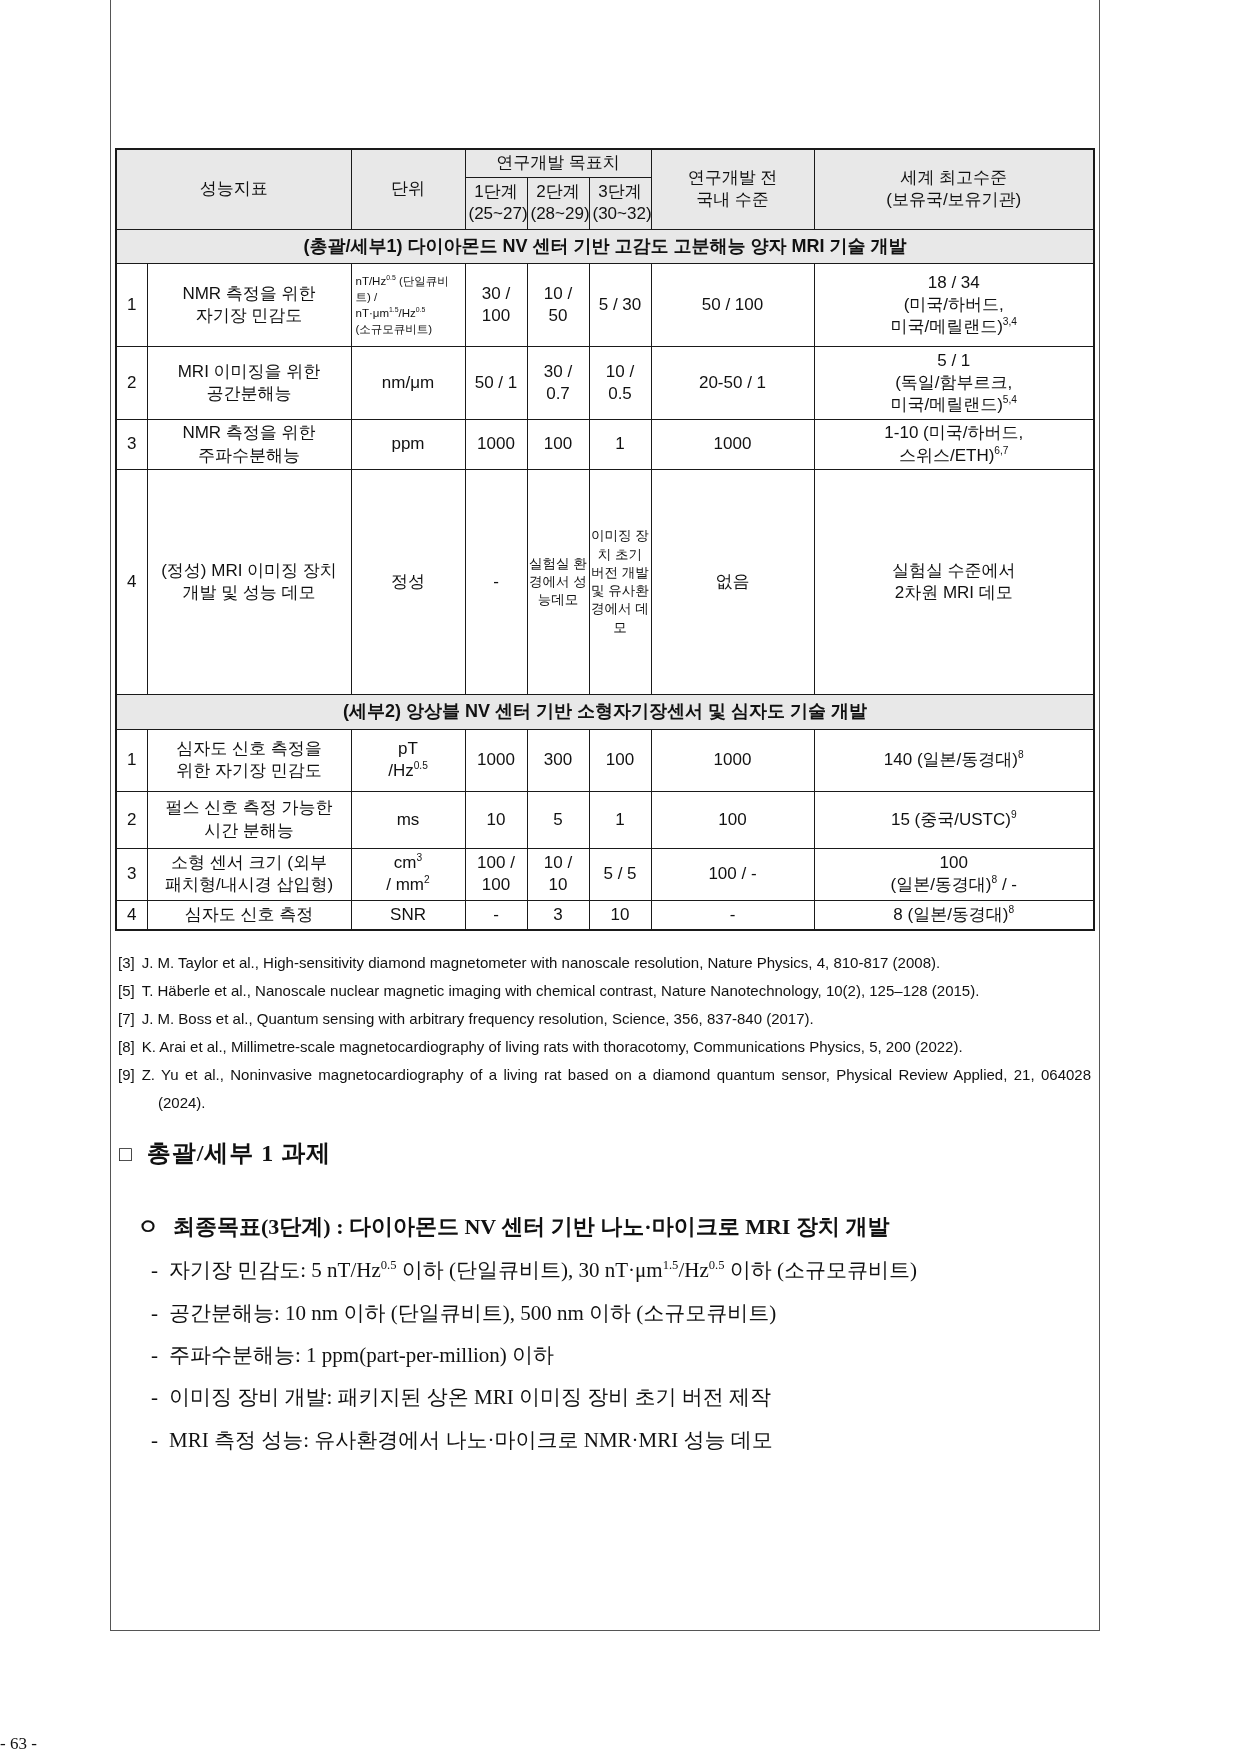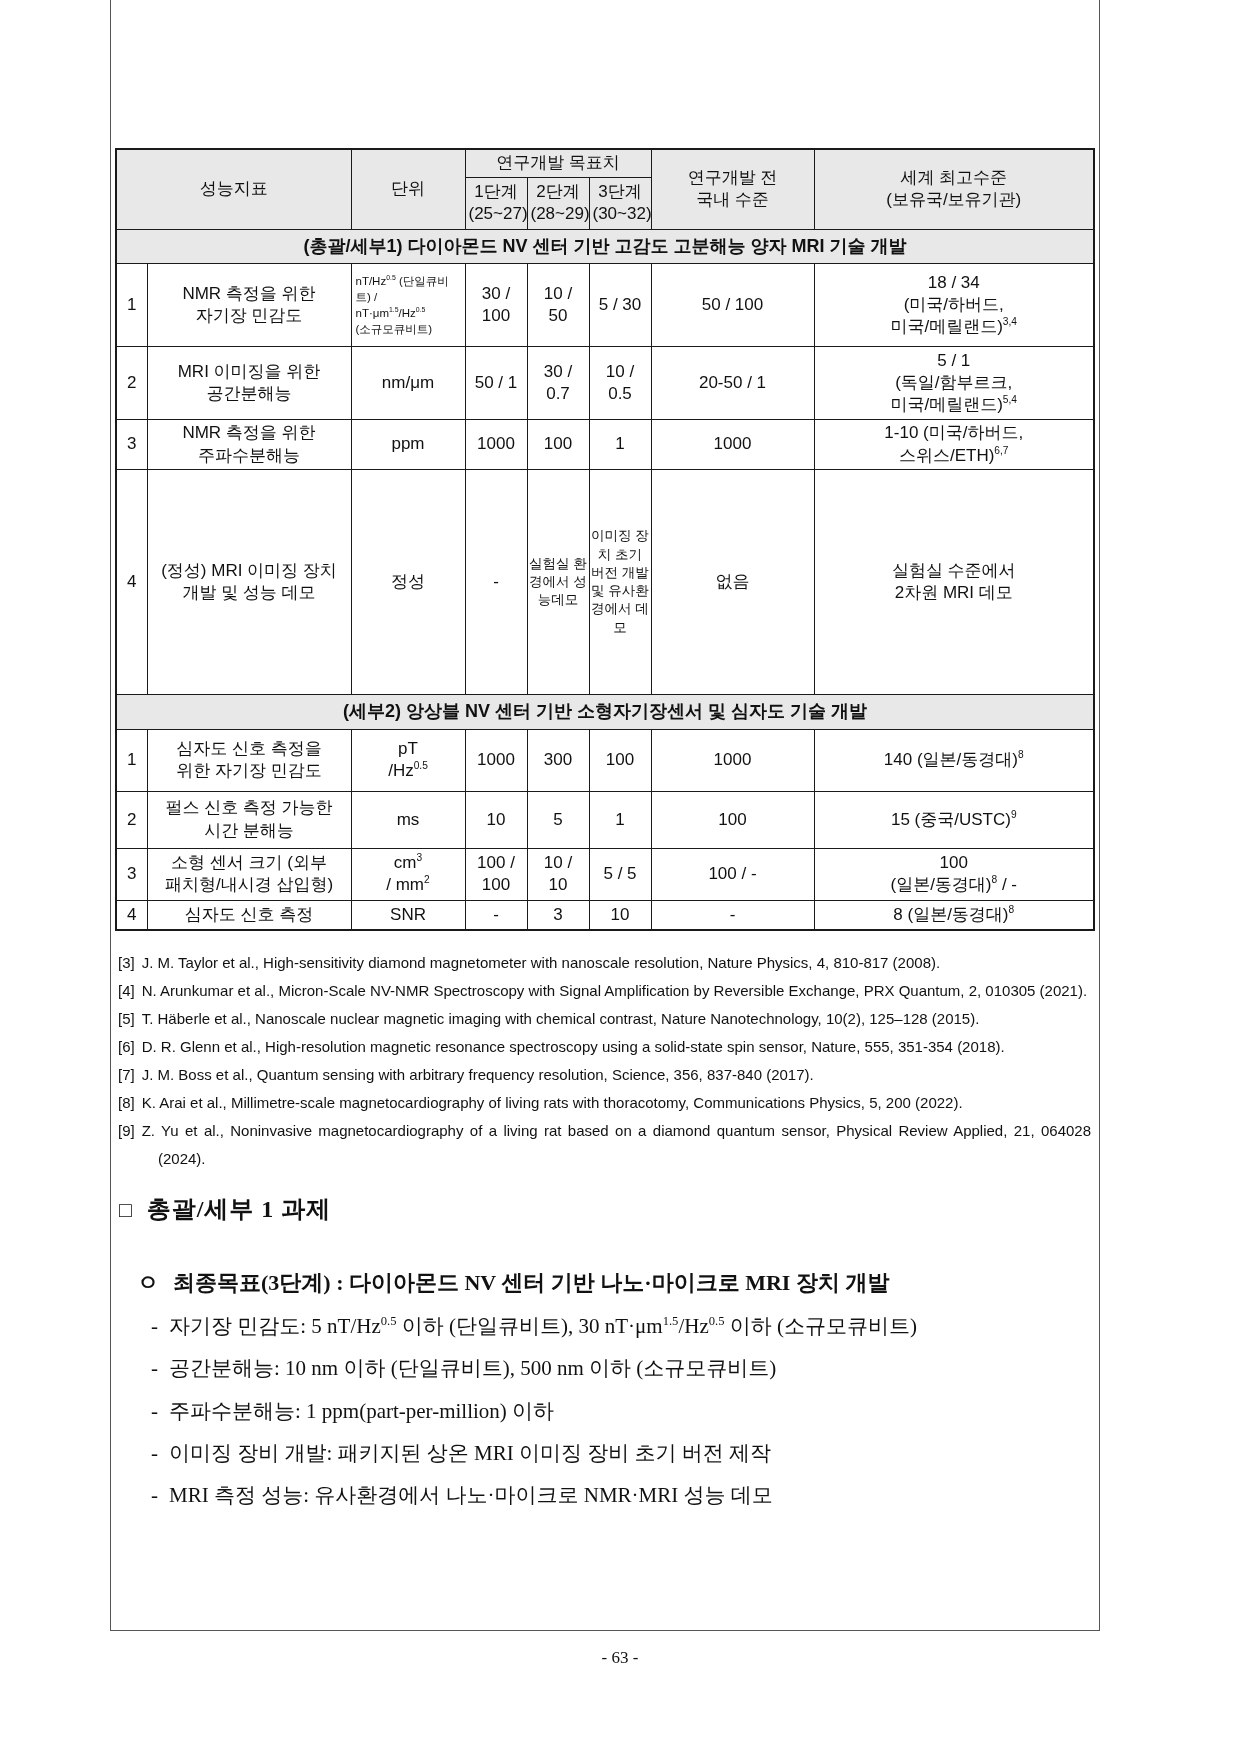--- a/index.html
+++ b/index.html
@@ -46,22 +46,22 @@
   }
   .sec-heading .sq { font-size:21px; margin-right:14px; font-weight:normal; }
   .goal-block { margin:44px 12px 0 26px; font-family:"Liberation Serif", serif; }
   .goal-head { font-size:22px; font-weight:bold; display:flex; gap:14px; line-height:1.3; }
   .goal-items { margin:16px 0 0 14px; }
   .goal-item { display:flex; gap:11px; font-size:21px; line-height:1.3; margin-bottom:15px; }
   .goal-item .dash { flex:0 0 auto; }
   .goal-item .gtext { flex:1 1 auto; }
   
   .page-num {
-    position:absolute; left:0; top:1648px; width:100%;
-    text-align:center; font-family:"Liberation Serif", serif; font-size:17px;
+    position:absolute; left:0; top:1734px; width:100%;
+    text-align:left; font-family:"Liberation Serif", serif; font-size:17px;
   }
 </style>
 </head>
 <body>
 
 <div class="frame">
 
   <table class="spec">
     <colgroup>
       <col style="width:31px">
@@ -204,23 +204,21 @@
         <td>3</td>
         <td>10</td>
         <td>-</td>
         <td>8 (일본/동경대)<sup>8</sup></td>
       </tr>
     </tbody>
   </table>
 
   <div class="footnotes">
     <p class="fn"><span class="marker">[3]</span><span>J. M. Taylor et al., High-sensitivity diamond magnetometer with nanoscale resolution, Nature Physics, 4, 810-817 (2008).</span></p>
-    <p class="fn"><span class="marker">[4]</span><span>N. Arunkumar et al., Micron-Scale NV-NMR Spectroscopy with Signal Amplification by Reversible Exchange, PRX Quantum, 2, 010305 (2021).</span></p>
     <p class="fn"><span class="marker">[5]</span><span>T. Häberle et al., Nanoscale nuclear magnetic imaging with chemical contrast, Nature Nanotechnology, 10(2), 125–128 (2015).</span></p>
-    <p class="fn"><span class="marker">[6]</span><span>D. R. Glenn et al., High-resolution magnetic resonance spectroscopy using a solid-state spin sensor, Nature, 555, 351-354 (2018).</span></p>
     <p class="fn"><span class="marker">[7]</span><span>J. M. Boss et al., Quantum sensing with arbitrary frequency resolution, Science, 356, 837-840 (2017).</span></p>
     <p class="fn"><span class="marker">[8]</span><span>K. Arai et al., Millimetre-scale magnetocardiography of living rats with thoracotomy, Communications Physics, 5, 200 (2022).</span></p>
     <p class="fn"><span class="marker">[9]</span><span>Z. Yu et al., Noninvasive magnetocardiography of a living rat based on a diamond quantum sensor, Physical Review Applied, 21, 064028 (2024).</span></p>
   </div>
 
   <h2 class="sec-heading">
     <span class="sq">□</span><span>총괄/세부 1 과제</span>
   </h2>
 
   <div class="goal-block">

